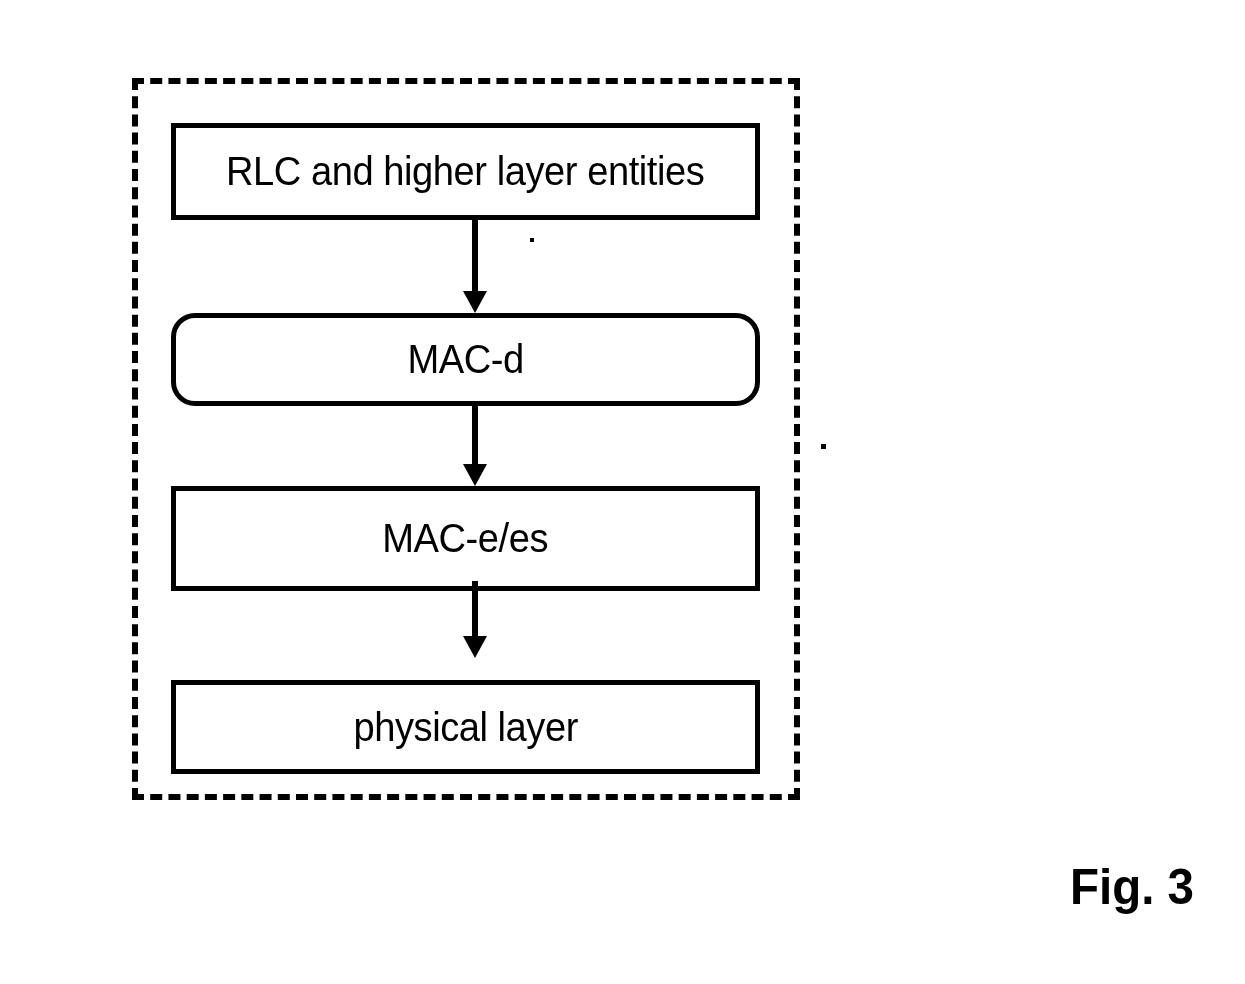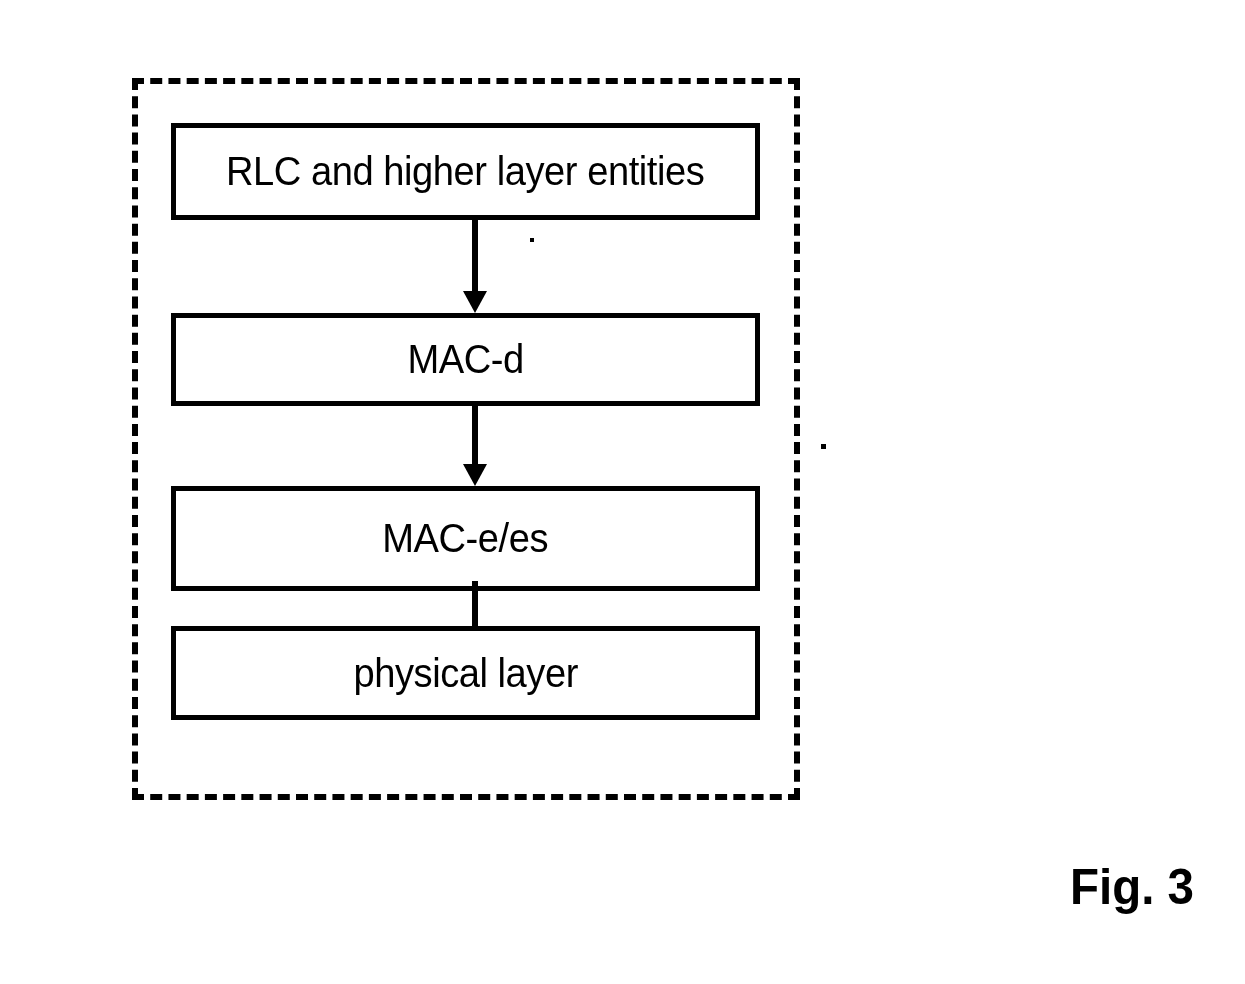--- a/index.html
+++ b/index.html
@@ -51,23 +51,23 @@
     font-family: "Liberation Sans Narrow", "Liberation Sans", "DejaVu Sans", sans-serif;
     font-size: 41px;
     line-height: 1;
     letter-spacing: -0.5px;
     white-space: nowrap;
     transform: scaleX(0.93);
     transform-origin: center center;
   }
 
   #box-rlc        { left: 171px; top: 123px; width: 589px; height: 97px; }
-  #box-mac-d      { left: 171px; top: 313px; width: 589px; height: 93px; }
+  #box-mac-d      { left: 171px; top: 313px; width: 589px; height: 93px; border-radius: 24px; }
   #box-mac-e-es   { left: 171px; top: 486px; width: 589px; height: 105px; }
-  #box-phy        { left: 171px; top: 626px; width: 589px; height: 94px; }
+  #box-phy        { left: 171px; top: 680px; width: 589px; height: 94px; }
 
   
   .arrow {
     position: absolute;
     left: 463px;
     width: 24px;
   }
   .arrow .shaft {
     position: absolute;
     left: 9px;

